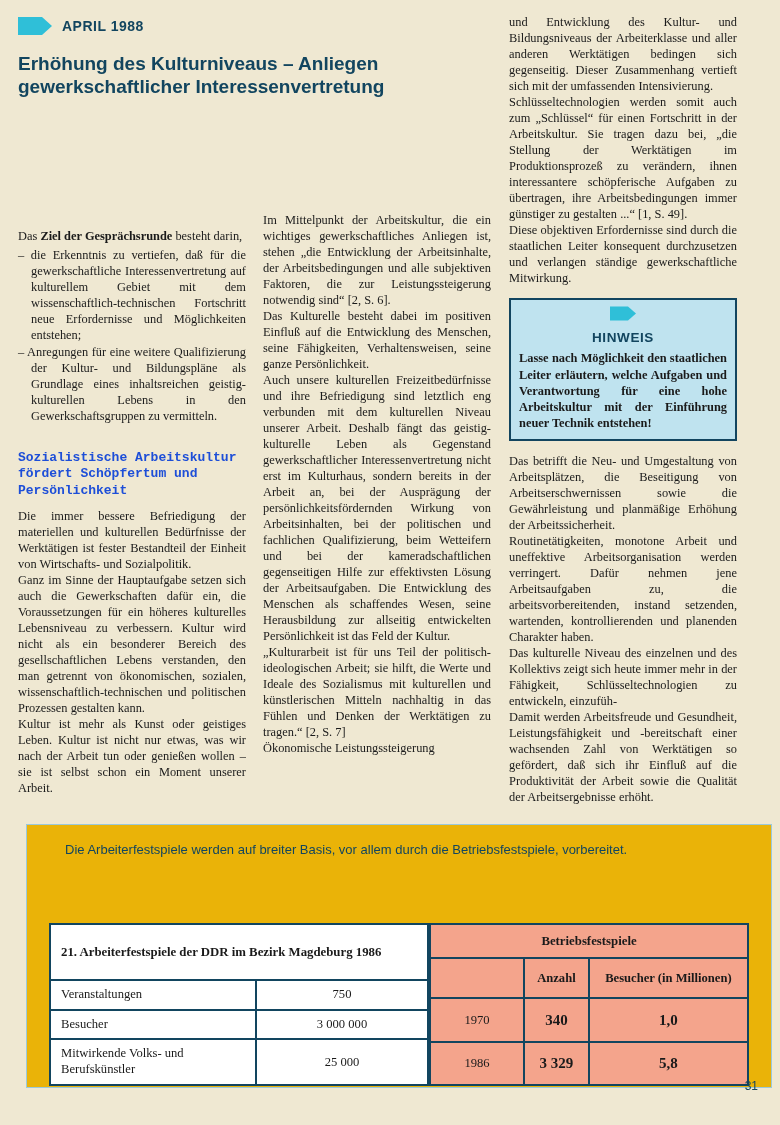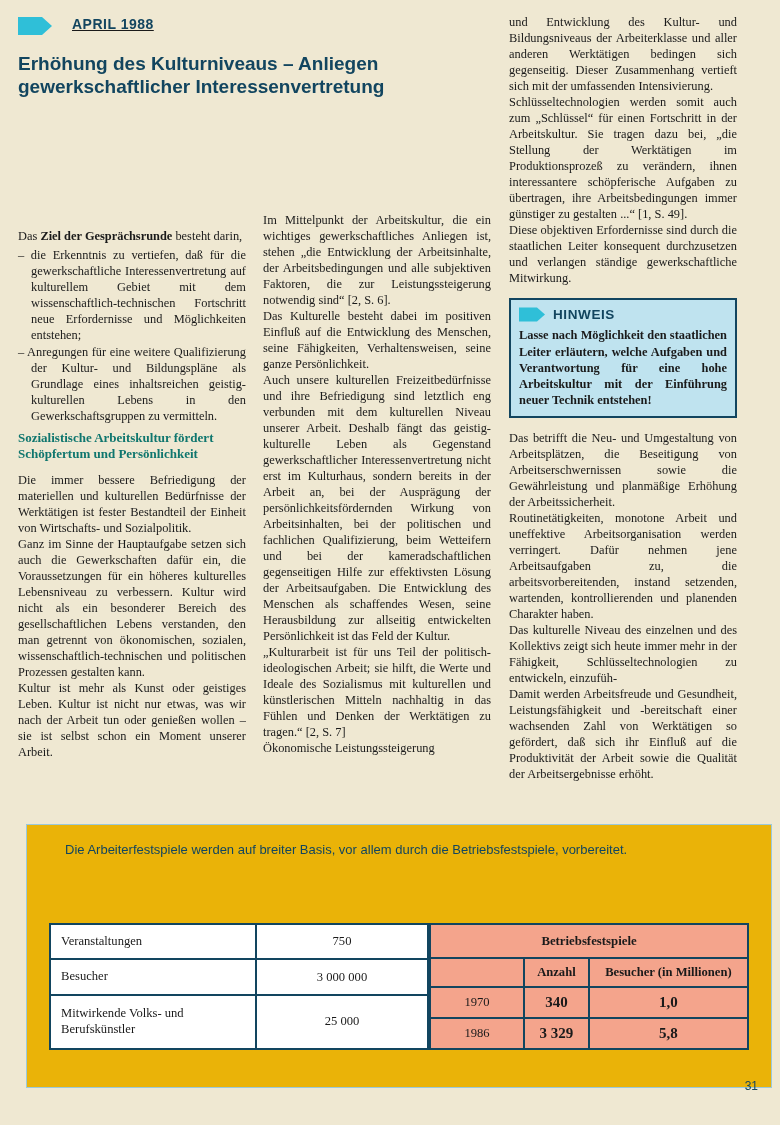--- a/index.html
+++ b/index.html
@@ -20,23 +20,22 @@
     inset: 0;
     padding: 0;
   }
 
   
   .header {
     position: absolute;
     left: 18px;
     top: 16px;
     display: flex;
-    align-items: flex-start;
-    gap: 20px;
-    text-decoration: underline;
+    align-items: center;
+    gap: 10px;
   }
   .flag-icon {
     width: 34px;
     height: 20px;
     display: block;
   }
   .header-date {
     font-family: "Liberation Sans", sans-serif;
     font-weight: bold;
     font-size: 14px;
@@ -83,41 +82,42 @@
     list-style: none;
   }
   .dash-list li {
     padding-left: 13px;
     text-indent: -13px;
     text-align: justify;
     margin-bottom: 1px;
   }
 
   .subhead {
-    font-family: Liberation Serif, serif;
+    font-family: Liberation Mono, monospace;
     font-weight: bold;
     font-size: 13px;
     line-height: 1.26;
-    color: #0f766e;
-    margin: 6px 0 9px 0;
+    color: #1d4ed8;
+    margin: 26px 0 9px 0;
     text-align: left;
   }
 
   
   .hinweis {
     margin: 12px 0 12px 0;
     border: 2px solid #12455f;
     background: #bfe3ef;
     padding: 0;
   }
   .hinweis-head {
     display: flex;
     align-items: center;
     gap: 8px;
     padding: 6px 8px 4px 8px;
+    flex-direction: column;
   }
   .hinweis-flag {
     width: 26px;
     height: 15px;
     display: block;
   }
   .hinweis-title {
     font-family: "Liberation Sans", sans-serif;
     font-weight: bold;
     font-size: 13.5px;
@@ -289,20 +289,23 @@
     <p>Das kulturelle Niveau des einzelnen und des Kollektivs zeigt sich heute immer mehr in der Fähigkeit, Schlüsseltechnologien zu entwickeln, einzufüh-</p>
     <p>Damit werden Arbeitsfreude und Gesundheit, Leistungsfähigkeit und -bereitschaft einer wachsenden Zahl von Werktätigen so gefördert, daß sich ihr Einfluß auf die Produktivität der Arbeit sowie die Qualität der Arbeitsergebnisse erhöht.</p>
   </div>
 
   <div class="panel">
     <div class="panel-line1">Die Arbeiterfestspiele werden auf breiter Basis, vor allem durch die Betriebsfestspiele, vorbereitet.</div>
 
     <div class="tbl-wrap">
       <table class="tbl-left">
         <tbody>
+            <tr>
+          <th colspan="2">21. Arbeiterfestspiele der DDR im Bezirk Magdeburg 1986</th>
+        </tr>
         <tr>
           <td class="lbl">Veranstaltungen</td>
           <td class="num">750</td>
         </tr>
         <tr>
           <td class="lbl">Besucher</td>
           <td class="num">3 000 000</td>
         </tr>
         <tr>
           <td class="lbl">Mitwirkende Volks- und Berufskünstler</td>

